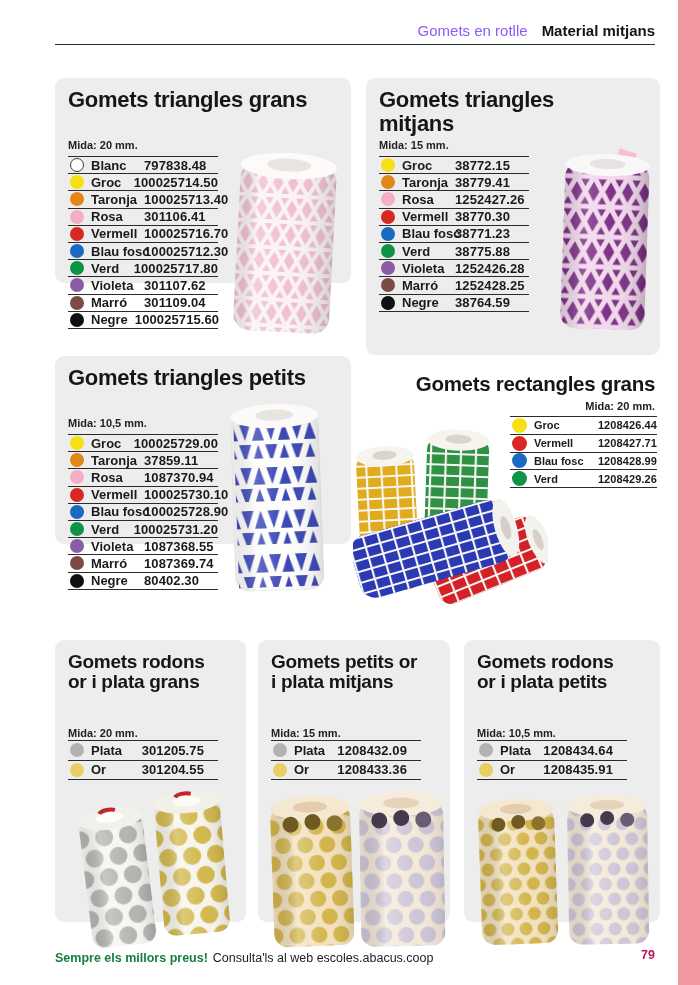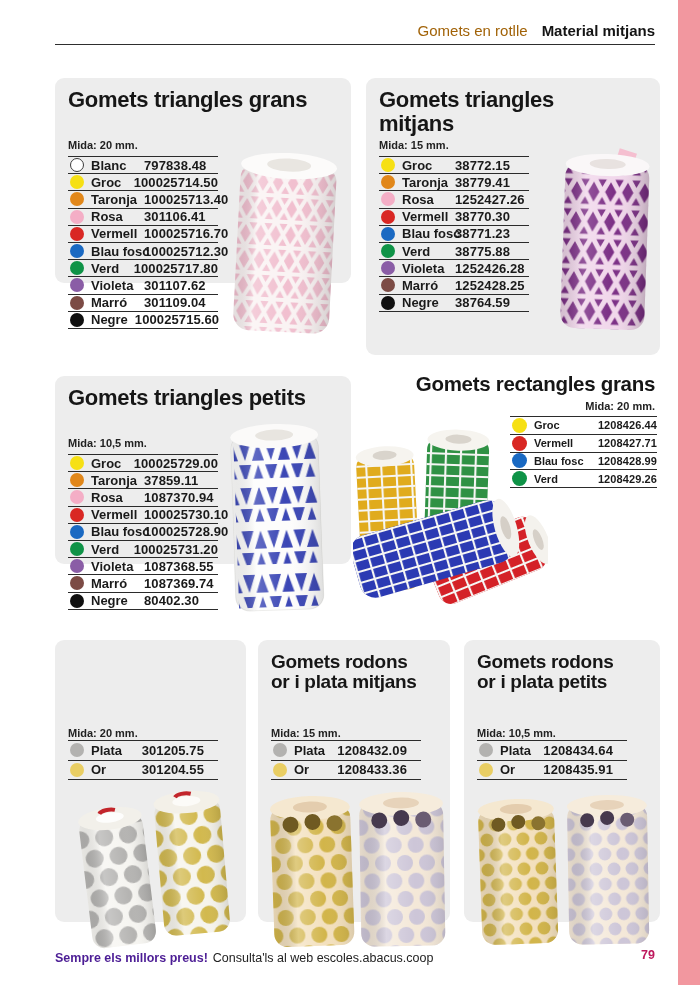--- a/index.html
+++ b/index.html
@@ -4,28 +4,28 @@
 <style>
   html,body{margin:0;padding:0;}
   body{
     width:700px;height:985px;position:relative;background:#ffffff;
     font-family:"Liberation Sans", sans-serif;color:#1a1a1a;overflow:hidden;
   }
   .page{position:absolute;inset:0;}
   .edge-bar{position:absolute;top:0;right:0;width:22px;height:985px;}
   
   .crumbs{position:absolute;top:22px;right:45px;font-size:15px;white-space:nowrap;}
-  .crumbs .bc{color:#a16207;font-weight:400;margin-right:14px;}
+  .crumbs .bc{color:#8b5cf6;font-weight:400;margin-right:14px;}
   .crumbs .sec{color:#141414;font-weight:700;}
   .head-rule{position:absolute;left:55px;top:44px;width:600px;border-top:1.6px solid #2e2e2e;}
   
   .card{position:absolute;background:#ededed;border-radius:9px;}
   .card-a{left:55px;top:78px;width:296px;height:205px;}
   .card-b{left:366px;top:78px;width:294px;height:277px;}
-  .card-c{left:55px;top:376px;width:296px;height:188px;}
+  .card-c{left:55px;top:356px;width:296px;height:188px;}
   .card-e{left:55px;top:640px;width:191px;height:282px;}
   .card-f{left:258px;top:640px;width:192px;height:282px;}
   .card-g{left:464px;top:640px;width:196px;height:282px;}
   .title{margin:0;position:absolute;left:13px;top:10px;width:240px;
          font-size:22px;font-weight:700;letter-spacing:-0.3px;line-height:1.07;color:#161616;}
   .size{position:absolute;left:13px;top:61px;font-size:11px;font-weight:700;color:#222;}
   .spec-table{position:absolute;left:13px;top:78px;width:150px;border-bottom:1px solid #2b2b2b;font-size:13px;font-weight:700;}
   .spec-row{display:flex;align-items:center;gap:7px;height:16.2px;border-top:1px solid #2b2b2b;padding-left:2px;}
   .swatch{width:14px;height:14px;border-radius:50%;flex:none;box-sizing:border-box;}
   .cname{width:46px;white-space:nowrap;}
@@ -47,21 +47,21 @@
   
   .photo{position:absolute;}
   .photo-a{left:175px;top:66px;}
   .photo-b{left:192px;top:69px;}
   .photo-c{left:172px;top:42px;}
   .photo-e{left:18px;top:146px;}
   .photo-f{left:4px;top:142px;}
   .photo-g{left:6px;top:146px;}
   
   .footer{position:absolute;left:55px;top:951px;font-size:12.5px;white-space:nowrap;}
-  .footer .b{font-weight:700;color:#4c1d95;}
+  .footer .b{font-weight:700;color:#15803d;}
   .footer .r{font-weight:400;color:#222;margin-left:5px;}
   .pagenum{position:absolute;right:45px;top:948px;font-size:12.5px;font-weight:700;color:#be185d;}
 </style>
 </head>
 <body>
 
 <div class="page">
 
   <div class="edge-bar" style="background: rgb(242, 151, 159);"></div>
 
@@ -390,20 +390,21 @@
       <g transform="translate(-6,120) rotate(-16)">
         <rect x="0" y="0" width="158" height="64" rx="16" fill="#2b3ab3"></rect>
         <rect x="0" y="0" width="158" height="64" rx="16" fill="url(#gridD)"></rect>
         <ellipse cx="156" cy="32" rx="11" ry="30" fill="#f4f2ee"></ellipse>
         <ellipse cx="156" cy="32" rx="4.5" ry="12" fill="#d5cfc7"></ellipse>
       </g>
     </svg>
   </div>
 
   <section class="card rodons card-e">
+    <h2 class="title">Gomets rodons or i plata grans</h2>
     <div class="size">Mida: 20 mm.</div>
     <div class="spec-table">
 
         <div class="spec-row">
           <span class="swatch" style="background: rgb(179, 178, 176);"></span>
           <span class="cname">Plata</span>
           <span class="code">301205.75</span>
         </div>
 
         <div class="spec-row">
@@ -446,21 +447,21 @@
           <rect x="86" y="14" width="66" height="134" rx="12" fill="url(#shE)"></rect>
           <ellipse cx="119" cy="16" rx="33" ry="11" fill="#f3f0e8"></ellipse>
           <ellipse cx="119" cy="15" rx="14" ry="5" fill="#fcfbf8"></ellipse>
           <path d="M108 10 a10 4 0 0 1 16 -2" stroke="#c2252b" stroke-width="4" fill="none"></path>
         </g>
       </svg>
     </div>
   </section>
 
   <section class="card rodons card-f">
-    <h2 class="title">Gomets rodons or i plata mitjans</h2>
+    <h2 class="title">Gomets petits or i plata mitjans</h2>
     <div class="size">Mida: 15 mm.</div>
     <div class="spec-table">
 
         <div class="spec-row">
           <span class="swatch" style="background: rgb(179, 178, 176);"></span>
           <span class="cname">Plata</span>
           <span class="code">1208432.09</span>
         </div>
 
         <div class="spec-row">

